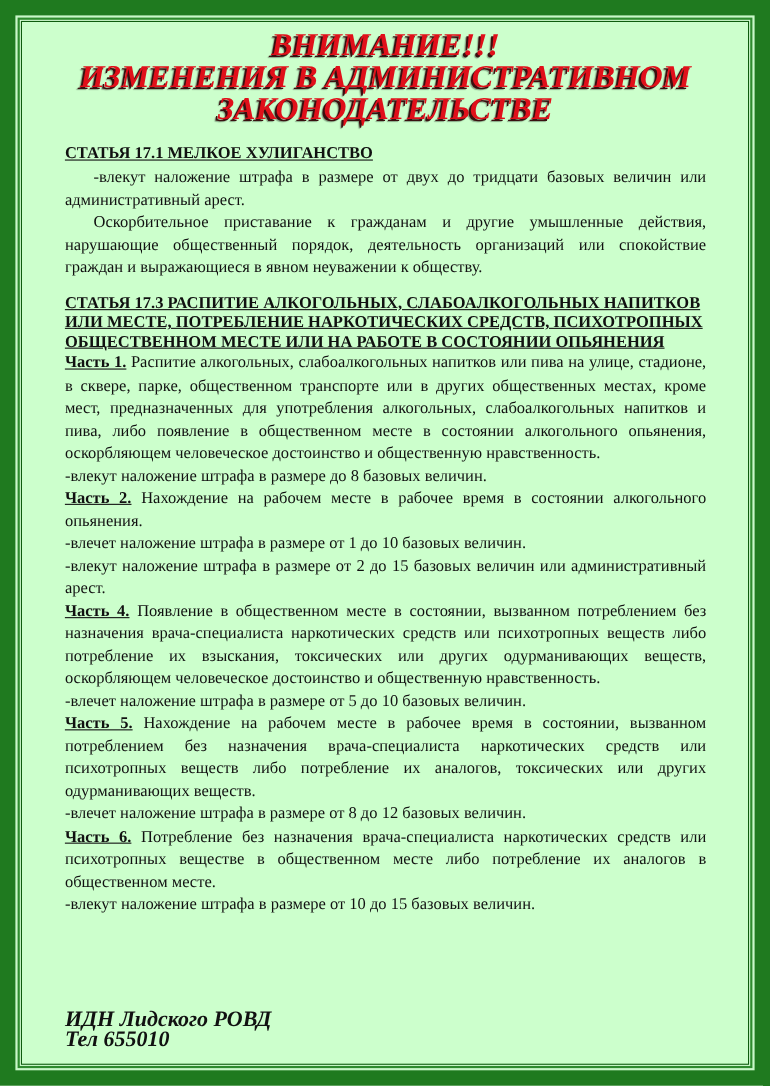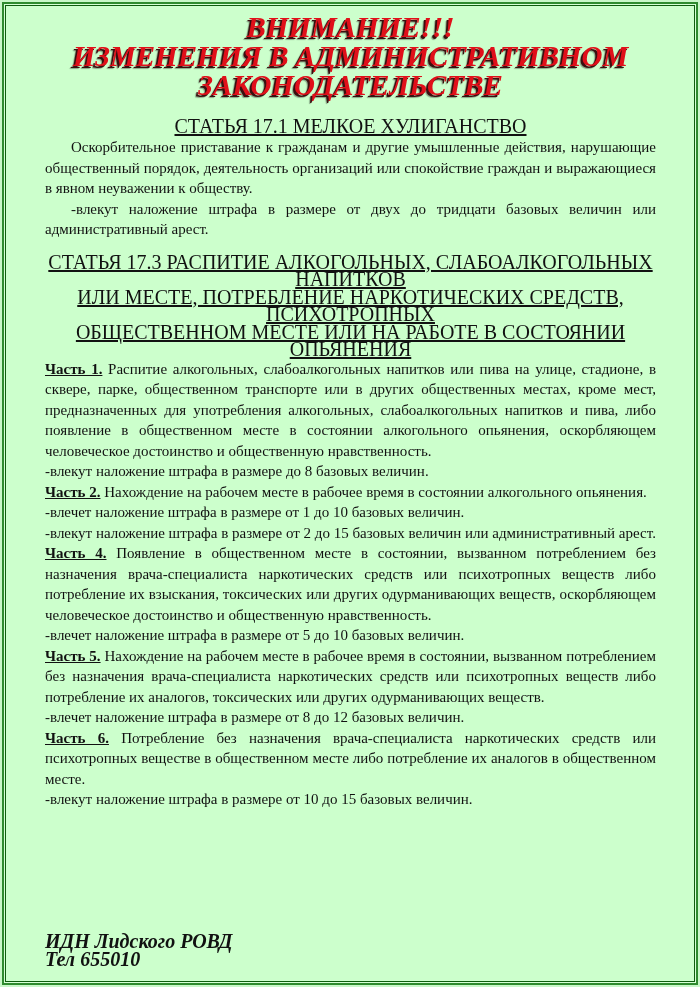--- a/index.html
+++ b/index.html
@@ -2,40 +2,40 @@
 <html><head>
 <meta charset="utf-8">
 <style>
   html, body { margin: 0; padding: 0; }
   body {
     width: 700px; height: 987px; background: #ffffff; overflow: hidden;
     font-family: "Liberation Serif", "DejaVu Serif", serif; color: #111;
   }
   .frame {
     position: absolute; left: 0; top: 0; width: 700px; height: 987px;
-    box-sizing: border-box; background: #1f7a1f; padding: 0;
+    box-sizing: border-box; background: #1f7a1f; padding: 14px;
   }
   .f2 { width: 100%; height: 100%; box-sizing: border-box; background: #c9f7c9; padding: 2px; }
   .f3 { width: 100%; height: 100%; box-sizing: border-box; background: #2e8b2e; padding: 2px; }
   .f4 { width: 100%; height: 100%; box-sizing: border-box; background: #d6ffd6; padding: 1px; }
   .f5 { width: 100%; height: 100%; box-sizing: border-box; background: #0d5c0d; padding: 1px; }
   .inner {
     width: 100%; height: 100%; box-sizing: border-box; background: #ccffcc;
     position: relative; padding: 0 38px 0 39px;
   }
   .title {
     text-align: center; margin: 0; padding-top: 7px;
     font-family: "Liberation Serif", serif; font-weight: bold; font-style: italic;
     color: #e0101a; font-size: 29px; line-height: 29px; letter-spacing: 0px;
     text-shadow: -2px 2px 0 #3a1010, -3px 3px 1px rgba(0,0,0,0.35);
   }
   .title div { white-space: nowrap; }
   .art-head {
-    text-align: center; font-weight: normal; text-decoration: underline;
-    font-size: 20px; line-height: 17px; margin: 0;
+    font-weight: bold; text-decoration: underline;
+    font-size: 15px; line-height: 17px; margin: 0;
   }
   .p { font-size: 15px; line-height: 20.5px; text-align: justify; margin: 0; }
   .indent { text-indent: 26px; }
   .part-label { font-weight: bold; text-decoration: underline; }
   .sec1 { margin-top: 18px; }
   .sec1 .art-head { margin-bottom: 2px; }
   .sec2 { margin-top: 14px; }
   .sec2 .art-head { line-height: 17.5px; }
   .footer {
     position: absolute; left: 39px; bottom: 13px;
@@ -53,22 +53,22 @@
   <div class="inner">
 
     <div class="title">
       <div>ВНИМАНИЕ!!!</div>
       <div>ИЗМЕНЕНИЯ В АДМИНИСТРАТИВНОМ</div>
       <div>ЗАКОНОДАТЕЛЬСТВЕ</div>
     </div>
 
     <section class="sec1">
       <p class="art-head">СТАТЬЯ 17.1 МЕЛКОЕ ХУЛИГАНСТВО</p>
+      <p class="p indent">-влекут наложение штрафа в размере от двух до тридцати базовых величин или административный арест.</p>
       <p class="p indent">Оскорбительное приставание к гражданам и другие умышленные действия, нарушающие общественный порядок, деятельность организаций или спокойствие граждан и выражающиеся в явном неуважении к обществу.</p>
-      <p class="p indent">-влекут наложение штрафа в размере от двух до тридцати базовых величин или административный арест.</p>
     </section>
 
     <section class="sec2">
       <div>
         <p class="art-head">СТАТЬЯ 17.3 РАСПИТИЕ АЛКОГОЛЬНЫХ, СЛАБОАЛКОГОЛЬНЫХ НАПИТКОВ</p>
         <p class="art-head">ИЛИ МЕСТЕ, ПОТРЕБЛЕНИЕ НАРКОТИЧЕСКИХ СРЕДСТВ, ПСИХОТРОПНЫХ</p>
         <p class="art-head">ОБЩЕСТВЕННОМ МЕСТЕ ИЛИ НА РАБОТЕ В СОСТОЯНИИ ОПЬЯНЕНИЯ</p>
       </div>
 
       <div>

